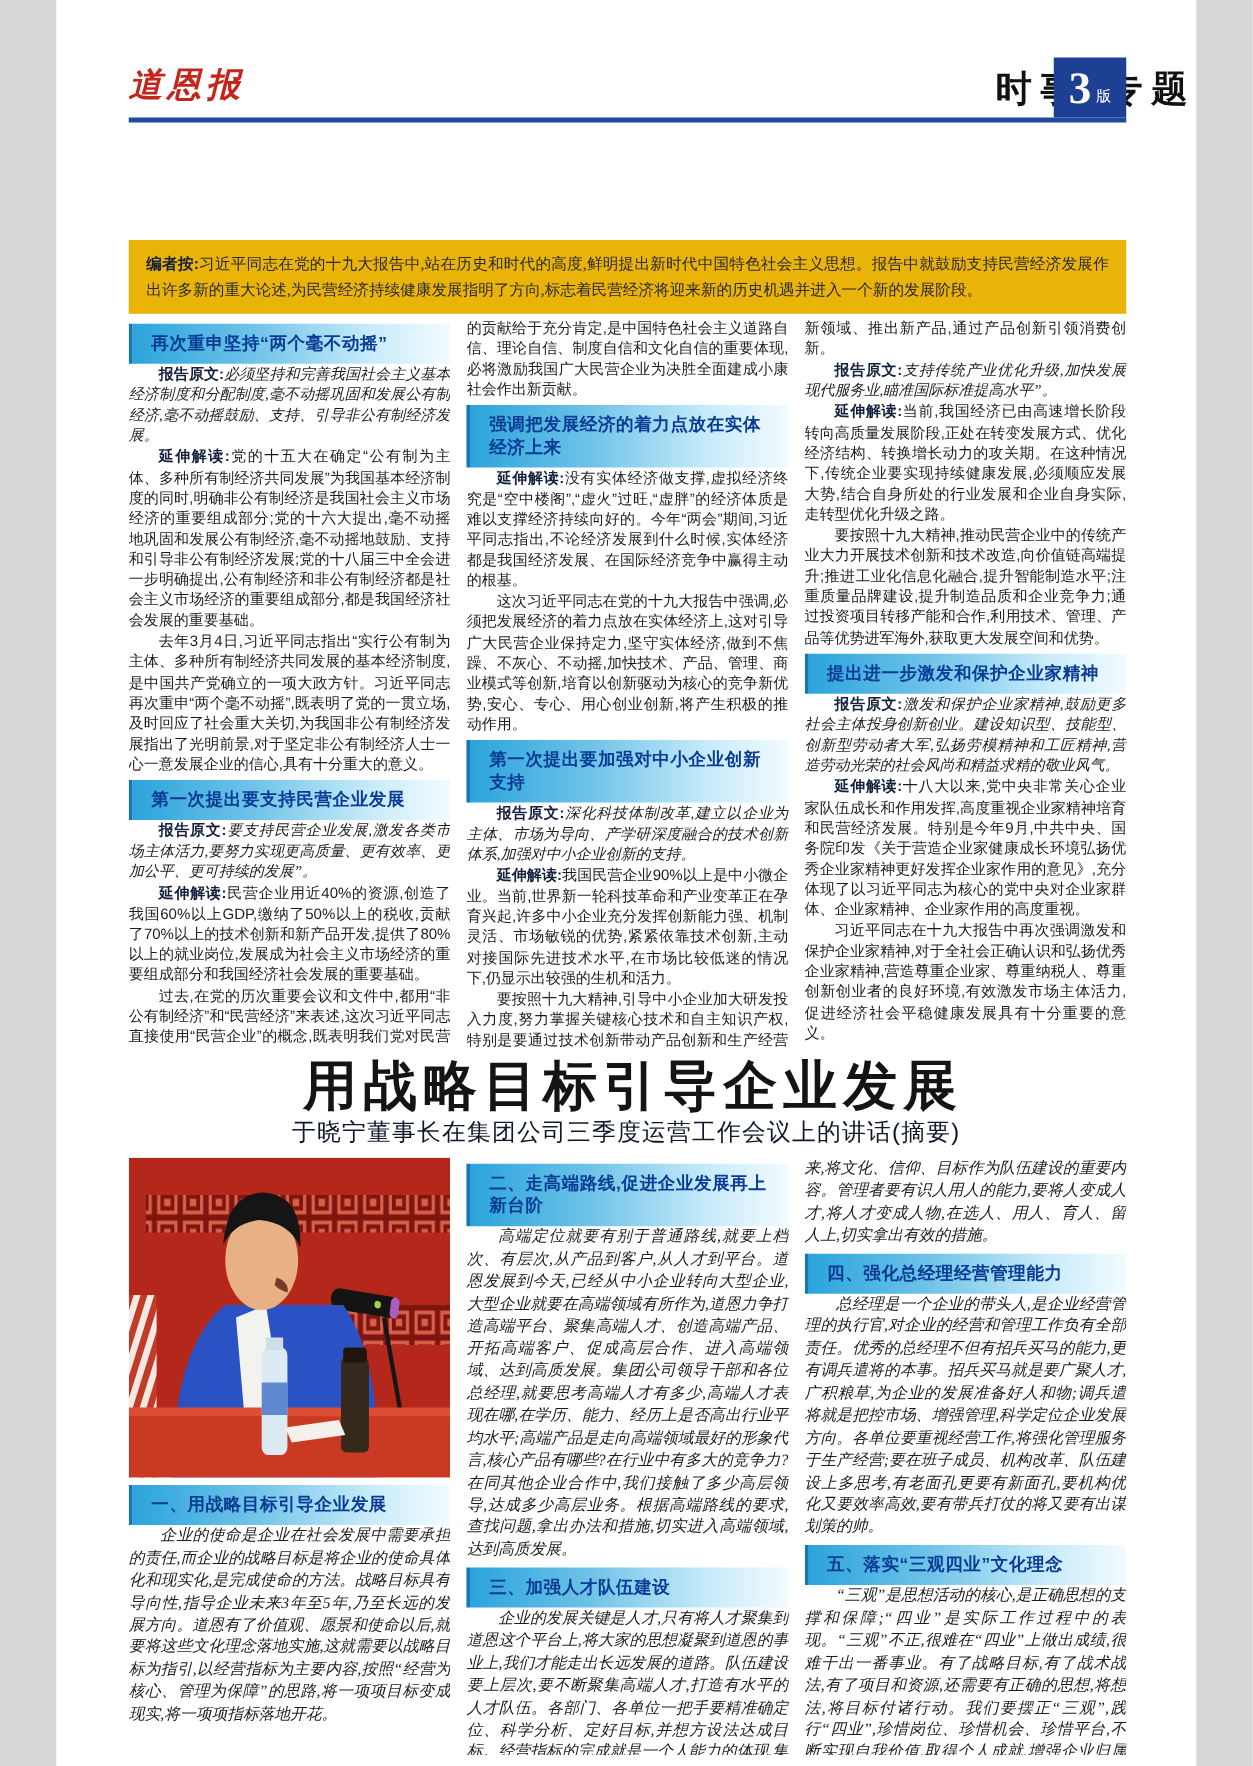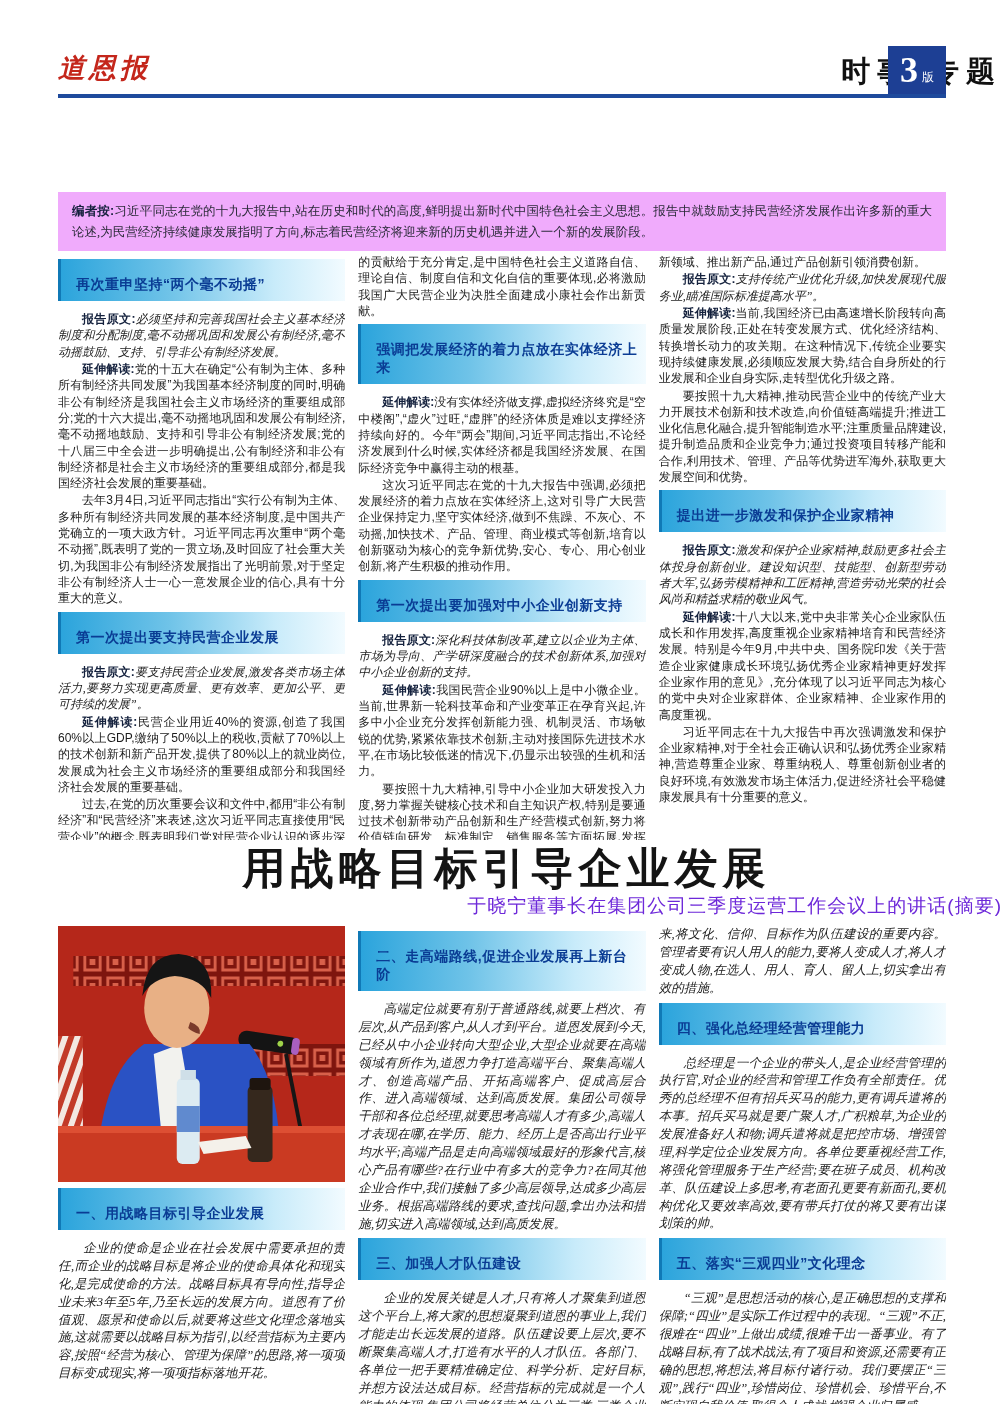--- a/index.html
+++ b/index.html
@@ -1,58 +1,58 @@
 <!DOCTYPE html>
 <html><head>
 <meta charset="utf-8">
 <style>
   html,body{margin:0;padding:0;background:#d8d8d8;}
-  .page{position:relative;width:1002px;height:1413px;margin:0 auto;background:#ffffff;
+  .page{position:relative;width:912px;height:1413px;margin:0 auto;background:#ffffff;
         font-family:"Liberation Sans","DejaVu Sans",sans-serif;overflow:hidden;}
 
   
   .masthead{position:absolute;left:58px;top:50px;font-family:"Liberation Serif","DejaVu Serif",serif;
             font-weight:bold;font-style:italic;font-size:27px;color:#c4261b;letter-spacing:4px;}
   .section-title{position:absolute;left:0;right:0;top:52px;text-align:right;
                  font-family:"Liberation Serif","DejaVu Serif",serif;font-weight:bold;
                  font-size:29px;color:#111;letter-spacing:7px;}
   .page-no-box{position:absolute;right:56px;top:46px;width:58px;height:48px;background:#1d3f94;
                color:#fff;display:flex;align-items:center;justify-content:center;gap:4px;}
   .page-no-box .num{font-family:"Liberation Serif","DejaVu Serif",serif;font-size:36px;font-weight:bold;line-height:1;}
   .page-no-box .unit{font-size:12px;align-self:flex-end;margin-bottom:8px;}
   .head-rule{position:absolute;left:58px;right:56px;top:94px;height:4px;background:#1e4a9c;}
 
   
   .headline{position:absolute;left:0;right:0;top:104px;text-align:center;color:#e60012;
             font-size:55px;font-weight:bold;letter-spacing:3px;white-space:nowrap;}
-  .editor-box{position:absolute;left:58px;right:56px;top:192px;background:#f0abfc;
+  .editor-box{position:absolute;left:58px;right:56px;top:192px;background:#eab308;
               padding:9px 14px;font-size:12.5px;line-height:1.65;color:#2a2a38;
               font-family:"Liberation Serif","DejaVu Serif",serif;text-align:justify;}
   .editor-box .lead{font-weight:bold;font-family:"Liberation Sans","DejaVu Sans",sans-serif;color:#17213f;}
 
   .cols{position:absolute;left:58px;right:56px;display:flex;gap:13px;}
   .cols.a1{top:254px;height:586px;}
   .cols.a2{top:926px;height:478px;}
   .col{flex:1 1 0;overflow:hidden;min-width:0;}
 
-  .sec-h{margin:5px 0 10px 0;padding:17px 8px 7px 15px;
+  .sec-h{margin:5px 0 0 0;padding:7px 8px 7px 15px;
          background:linear-gradient(90deg,#2ba4dc 0%,#6fc3e8 38%,#c8ebfa 75%,#f2fbff 100%);
          border-left:3px solid #1079b6;
          color:#0a3c94;font-weight:bold;font-size:14px;letter-spacing:0.5px;}
   .p{margin:0 0 1px 0;font-size:12px;line-height:1.36;color:#1c1c1c;text-align:justify;text-indent:2em;}
   .p.cont{text-indent:0;}
   .p .lead{font-weight:bold;font-style:normal;color:#14213d;}
   .p.quote .txt{font-family:"Liberation Serif","DejaVu Serif",serif;font-style:italic;}
   .a2 .p .txt{font-family:"Liberation Serif","DejaVu Serif",serif;font-style:italic;}
   .a2 .p{font-size:12.6px;line-height:1.42;}
 
   
   .a2-title{position:absolute;left:0;right:0;top:840px;text-align:center;color:#141414;
             font-size:43px;font-weight:bold;letter-spacing:5px;white-space:nowrap;padding-left:11px;}
-  .a2-sub{position:absolute;left:0;right:0;top:893px;text-align:right;color:#6d28d9;
+  .a2-sub{position:absolute;left:0;right:0;top:893px;text-align:center;color:#0f172a;
           font-size:19px;letter-spacing:1px;}
 
   .photo{width:100%;height:256px;display:block;margin-bottom:6px;}
 </style>
 </head>
 <body>
 
 <div class="page">
 
   <div class="masthead">道恩报</div>

